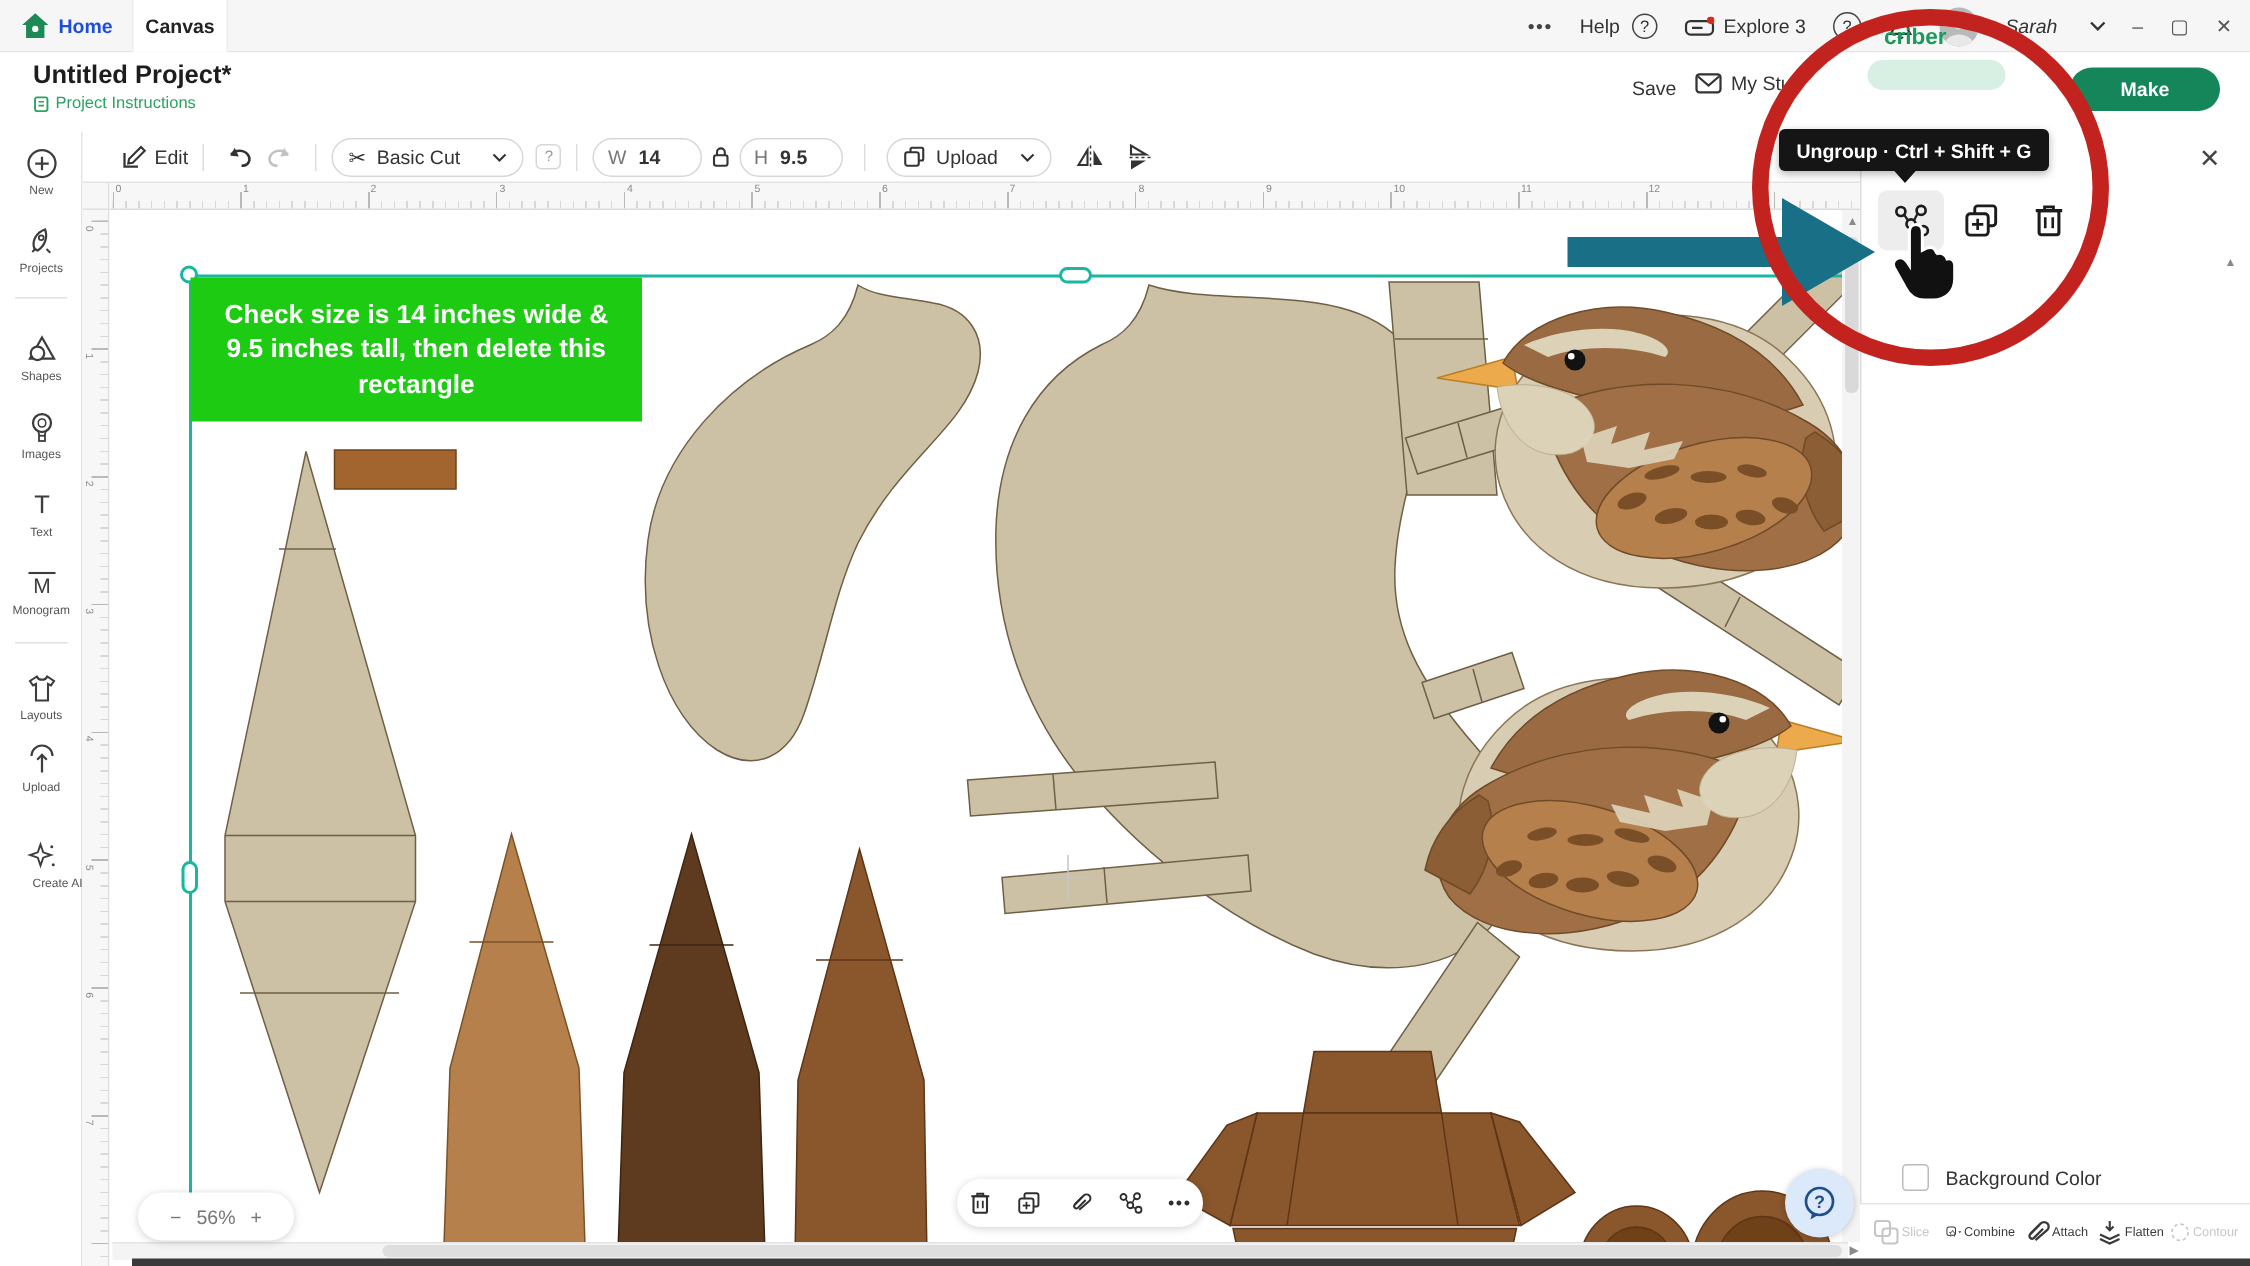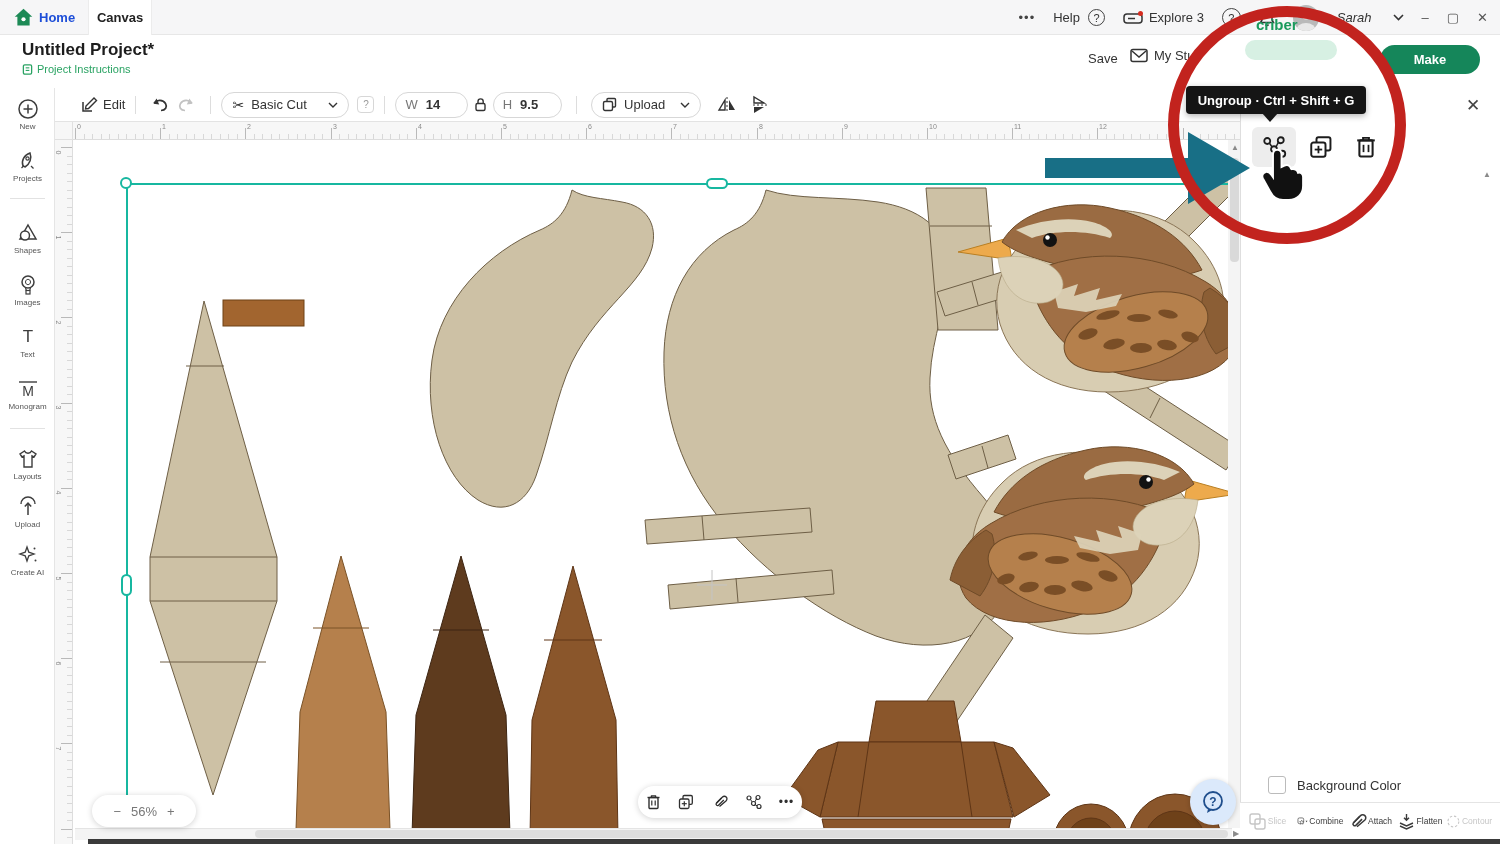--- a/index.html
+++ b/index.html
@@ -302,21 +302,21 @@
     <span class="lbl">Layouts</span>
   </div>
   <div class="side-item" style="top:496px;">
     <svg width="22" height="22" viewBox="0 0 22 22">
         <path d="M4 8 a7 7 0 0 1 14 0" fill="none" stroke="#3d3d3d" stroke-width="1.4"></path>
         <line x1="11" y1="19" x2="11" y2="7.5" stroke="#3d3d3d" stroke-width="1.5"></line>
         <polyline points="7.8,10.5 11,7.2 14.2,10.5" fill="none" stroke="#3d3d3d" stroke-width="1.5"></polyline>
       </svg>
     <span class="lbl">Upload</span>
   </div>
-  <div class="side-item" style="top:544px;">
+  <div class="side-item" style="top:560px;text-align:right;">
     <svg width="22" height="22" viewBox="0 0 22 22">
         <path d="M10 3 L11.8 8.2 L17 10 L11.8 11.8 L10 17 L8.2 11.8 L3 10 L8.2 8.2 Z" fill="none" stroke="#3d3d3d" stroke-width="1.3"></path>
         <circle cx="17.5" cy="4.5" r="1" fill="#3d3d3d"></circle>
         <circle cx="18.5" cy="16.5" r="1" fill="#3d3d3d"></circle>
       </svg>
     <span class="lbl">Create AI</span>
   </div>
 
   <div class="abs corner"></div>
   <div class="abs ruler-h">
@@ -444,20 +444,21 @@
       </g>
     </svg>
   </div>
 
   <div class="abs sel-line" style="left:127px;top:183px;width:1101px;height:2px;"></div>
   <div class="abs sel-line" style="left:126px;top:183px;width:2px;height:623px;"></div>
   <div class="abs sel-handle" style="left:120px;top:177px;width:12px;height:12px;border-radius:50%;"></div>
   <div class="abs sel-handle" style="left:706px;top:178px;width:22px;height:11px;border-radius:6px;"></div>
   <div class="abs sel-handle" style="left:121px;top:574px;width:11px;height:22px;border-radius:6px;"></div>
 
+  <div class="abs note-rect">Check size is 14 inches wide &amp; 9.5 inches tall, then delete this rectangle</div>
 
   <div class="abs vsb"></div>
   <div class="abs sb-arrow" style="left:1231px;top:144px;">▲</div>
   <div class="abs vsb-thumb"></div>
   <div class="abs hsb"></div>
   <div class="abs hsb-thumb"></div>
   <div class="abs sb-arrow" style="left:1233px;top:830px;">▶</div>
 
   <div class="abs float-pill zoom-pill">
     <span>−</span>

